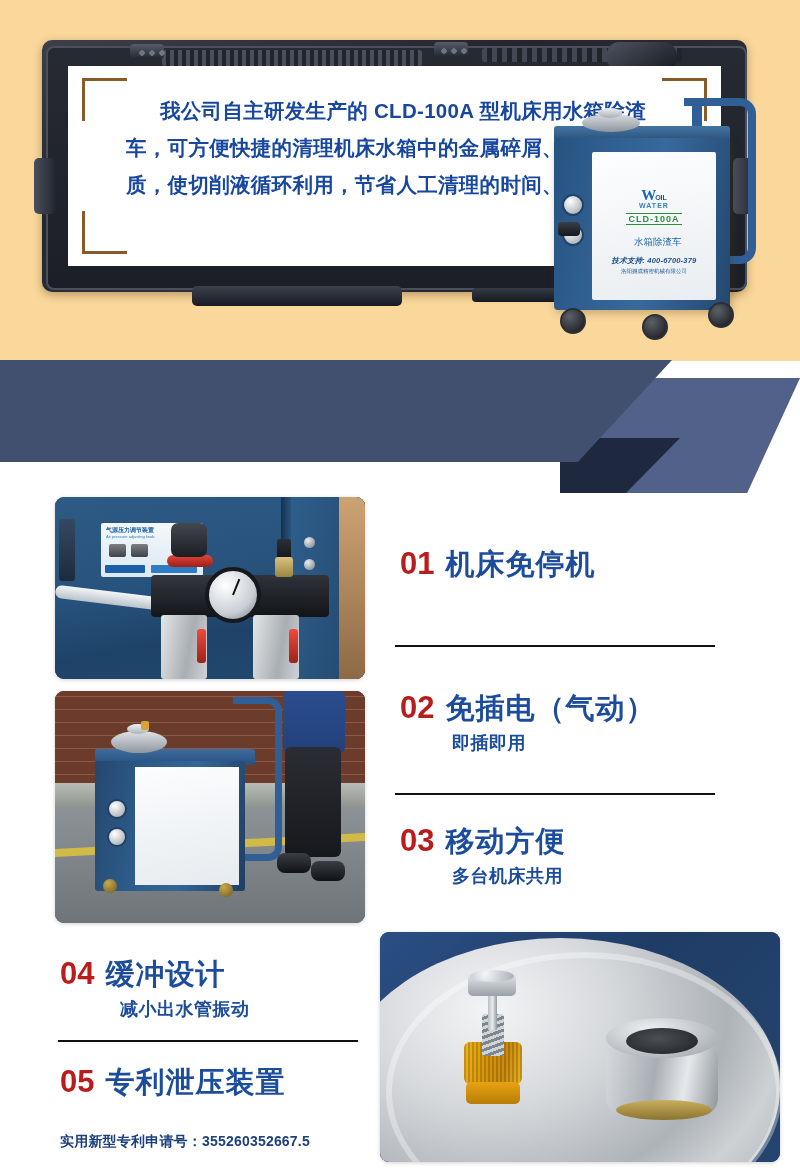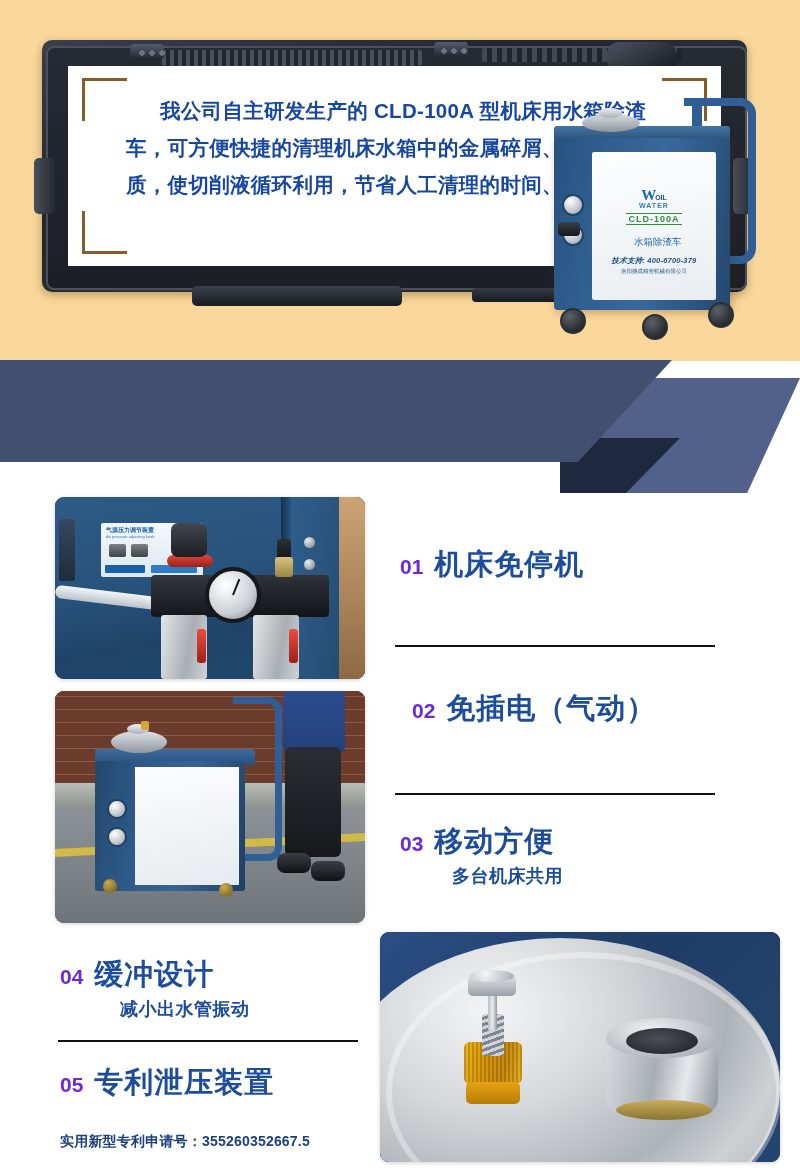--- a/index.html
+++ b/index.html
@@ -224,21 +224,21 @@
     background:linear-gradient(100deg,#d9dde1,#a9aeb4 45%,#e6e9ec 70%,#8d9399);}
   .p3 .couplerlip{position:absolute;left:226px;top:86px;width:112px;height:40px;border-radius:50%;
     background:radial-gradient(ellipse at 40% 30%,#f0f2f4,#9aa0a6);}
   .p3 .hole{position:absolute;left:246px;top:96px;width:72px;height:26px;border-radius:50%;
     background:radial-gradient(ellipse at 45% 40%,#4c5055,#1c1f22);}
   .p3 .gasket{position:absolute;left:236px;top:168px;width:96px;height:20px;border-radius:50%;
     background:linear-gradient(180deg,#c9ae5e,#8a7430);}
 
   
   .feat{position:absolute;}
-  .feat .num{display:inline-block;color:#6d28d9;font-size:21px;font-weight:bold;
+  .feat .num{display:inline-block;color:#b91c1c;font-size:31px;font-weight:bold;
     vertical-align:baseline;letter-spacing:0px;}
   .feat .ttl{display:inline-block;color:#1c4c9c;font-size:29px;font-weight:bold;
     margin-left:11px;letter-spacing:1px;}
   .feat .sub{color:#1c4c9c;font-size:18px;font-weight:bold;margin-top:2px;letter-spacing:.5px;}
   .hr{position:absolute;height:0;border-top:2px solid #111111;}
   .patent{position:absolute;color:#1c3f7e;font-size:14px;font-weight:bold;letter-spacing:.2px;}
 </style>
 </head>
 <body>
 
@@ -376,22 +376,23 @@
   <div class="couplerlip"></div>
   <div class="hole"></div>
   <div class="gasket"></div>
 </div>
 
 <div class="feat" style="left:400px;top:545px;">
   <span class="num">01</span><span class="ttl">机床免停机</span>
 </div>
 <div class="hr" style="left:395px;top:645px;width:320px;"></div>
 
-<div class="feat" style="left:412px;top:689px;">
+<div class="feat" style="left:400px;top:689px;">
   <span class="num">02</span><span class="ttl">免插电（气动）</span>
+  <div class="sub" style="margin-left:52px;">即插即用</div>
 </div>
 <div class="hr" style="left:395px;top:793px;width:320px;"></div>
 
 <div class="feat" style="left:400px;top:822px;">
   <span class="num">03</span><span class="ttl">移动方便</span>
   <div class="sub" style="margin-left:52px;">多台机床共用</div>
 </div>
 
 <div class="feat" style="left:60px;top:955px;">
   <span class="num">04</span><span class="ttl">缓冲设计</span>

